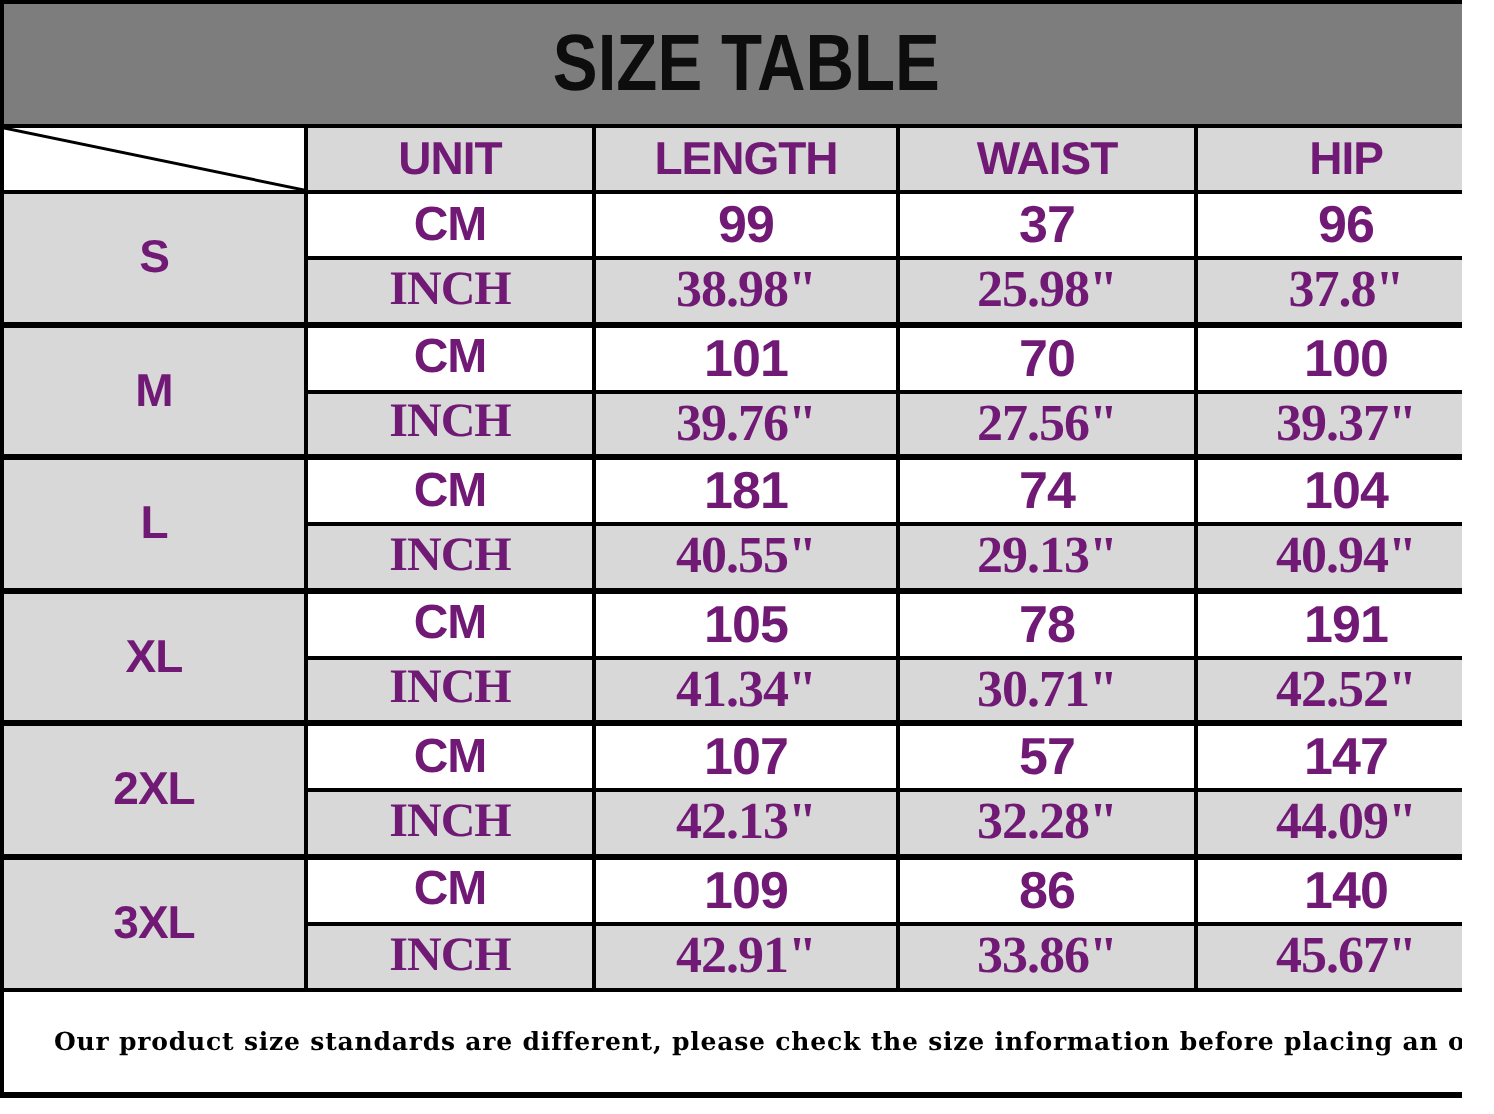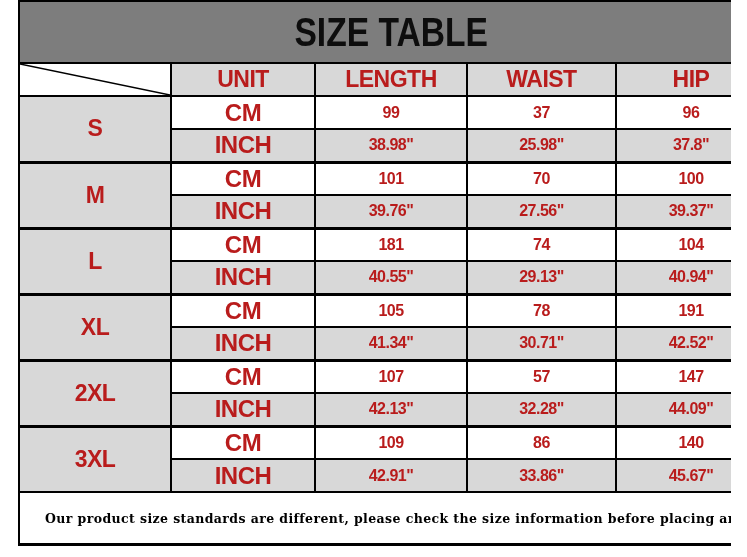--- a/index.html
+++ b/index.html
@@ -7,21 +7,20 @@
     padding: 0;
     background: #ffffff;
     font-family: "Liberation Sans", sans-serif;
   }
   .frame {
     width: 731px;
     height: 557px;
     box-sizing: border-box;
     background: #ffffff;
     overflow: hidden;
-    padding-left: 18px;
   }
   .title-bar {
     box-sizing: border-box;
     width: 747px;
     height: 62px;
     background: #7d7d7d;
     border: 2px solid #000000;
     border-bottom: 0;
     display: flex;
     align-items: center;
@@ -41,21 +40,21 @@
     border-collapse: collapse;
     table-layout: fixed;
     width: 747px;
   }
   table.size-table th,
   table.size-table td {
     border: 2px solid #000000;
     text-align: center;
     vertical-align: middle;
     font-weight: bold;
-    color: #b91c1c;
+    color: #701a75;
     padding: 0;
     overflow: hidden;
   }
   tr.hdr     { height: 33px; }
   tr.datarow { height: 33px; }
   tr.group-start th,
   tr.group-start td { border-top: 3px solid #000000; }
   th.corner {
     background: #ffffff;
     position: relative;
@@ -66,23 +65,23 @@
     background: #d8d8d8;
     font-size: 23px;
     letter-spacing: -0.5px;
   }
   td.size-cell {
     background: #d8d8d8;
     font-size: 23px;
     letter-spacing: -0.5px;
   }
   td.unit-cell { font-size: 24px; letter-spacing: -0.5px; }
-  td.val-cell  { font-size: 16px; letter-spacing: -0.5px; }
+  td.val-cell  { font-size: 26px; letter-spacing: -0.5px; }
   tr.cm-row  td { background: #ffffff; }
-  tr.inch-row td { background: #d8d8d8; }
+  tr.inch-row td { background: #d8d8d8; font-family: Liberation Serif, serif; }
   tr.cm-row td.size-cell,
   tr.inch-row td.size-cell { background: #d8d8d8; }
   .note-bar {
     box-sizing: border-box;
     width: 747px;
     height: 53px;
     background: #ffffff;
     border: 2px solid #000000;
     border-top: 0;
     border-bottom-width: 3px;

